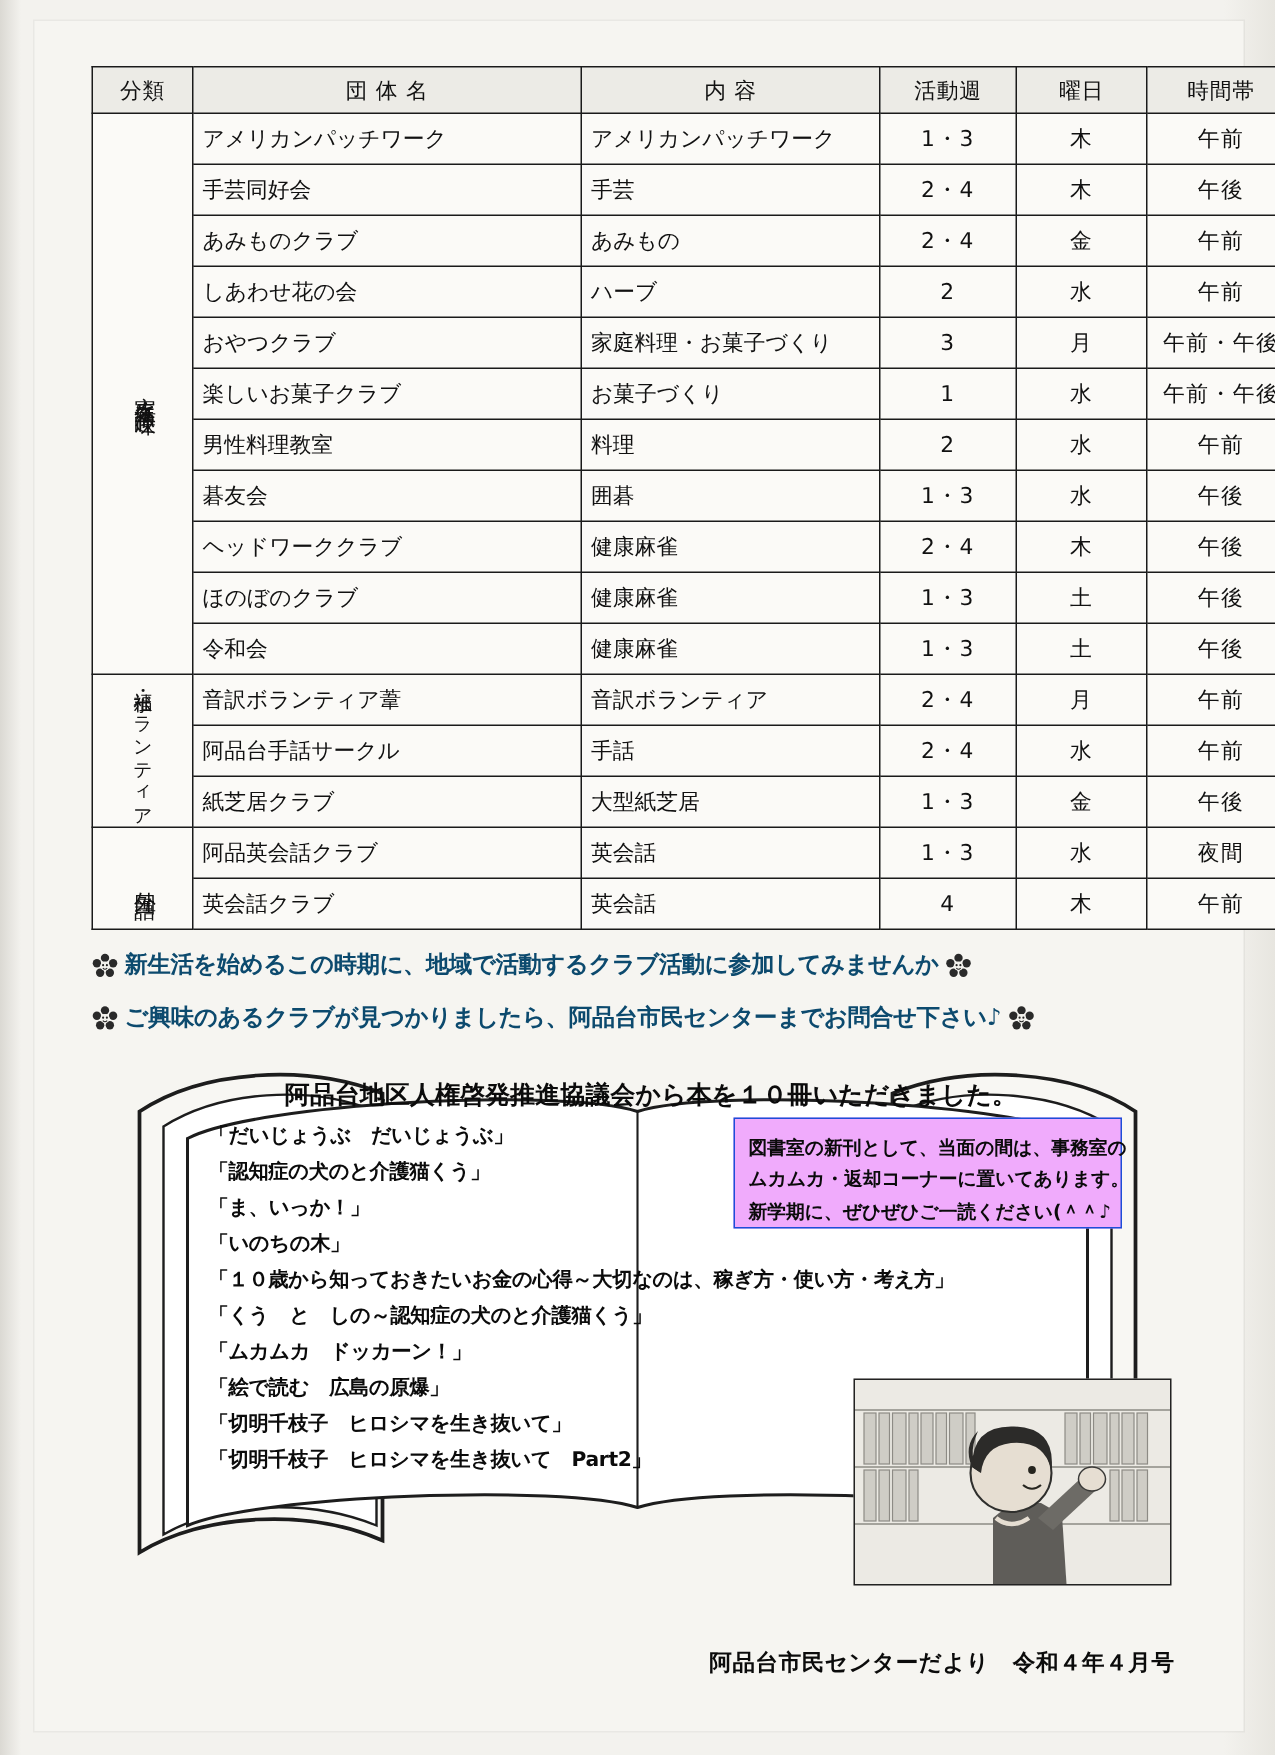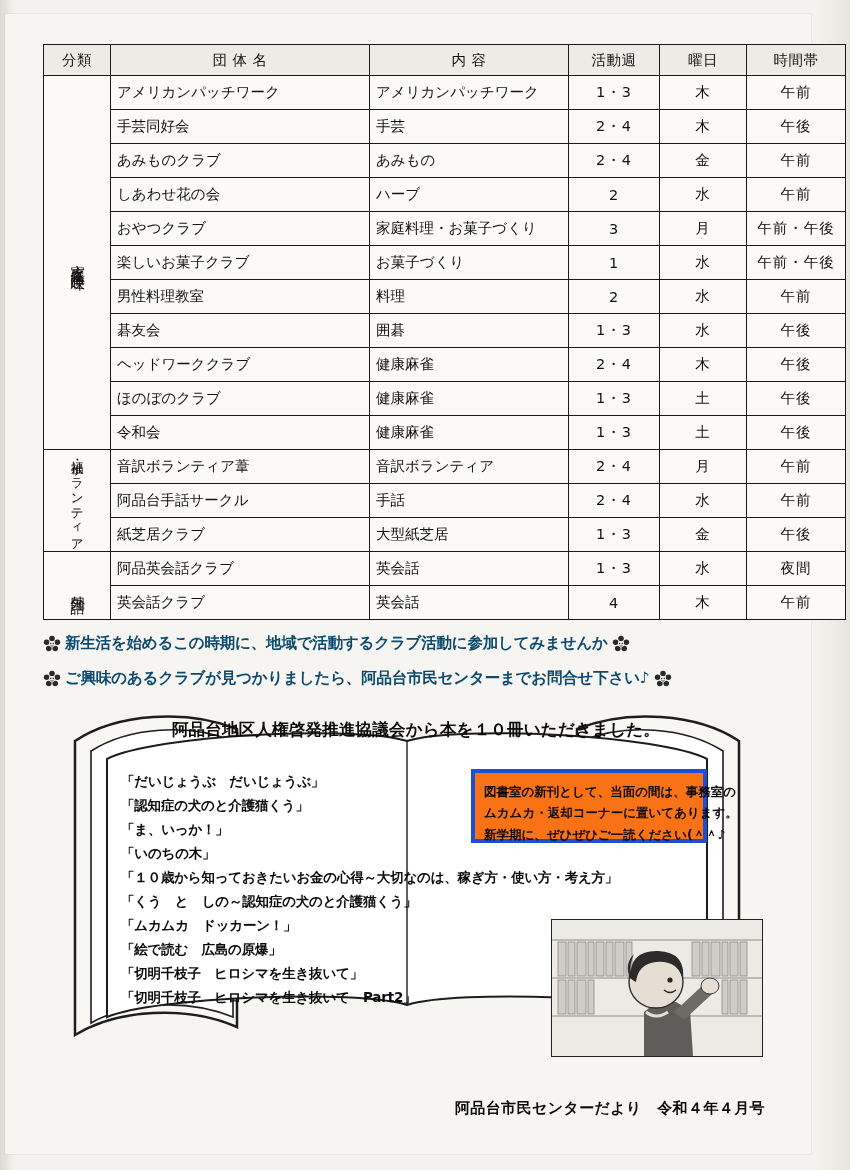--- a/index.html
+++ b/index.html
@@ -25,21 +25,21 @@
   .page::before {
     content: "";
     position: absolute;
     left: 0; top: 0; right: 0; bottom: 0;
     background:
       linear-gradient(90deg, #d8d6d0 0px, #f3f2ee 14px, #f3f2ee 96%, #e6e4de 100%);
     opacity: .9;
   }
   .sheet {
     position: absolute;
-    left: 5px; top: 14px;
+    left: 23px; top: 14px;
     width: 806px;
     height: 1140px;
     background: #f6f5f1;
     box-shadow: 0 0 0 1px rgba(0,0,0,0.04);
   }
   .content {
     position: absolute;
     left: 38px;
     top: 30px;
     width: 730px;
@@ -140,44 +140,44 @@
     position: absolute;
     left: 78px; top: 14px;
     width: 590px;
     height: 300px;
   }
   .book-title {
     font-size: 16.5px;
     font-weight: bold;
     text-align: center;
     letter-spacing: 0.2px;
-    margin-bottom: 28px;
+    margin-bottom: 4px;
   }
   .book-cols {
     display: flex;
     gap: 10px;
   }
   .booklist {
     width: 340px;
     font-size: 13.5px;
     font-weight: bold;
     line-height: 1.78;
     letter-spacing: -0.2px;
   }
   .booklist div { white-space: nowrap; }
   .noticebox {
-    width: 236px;
-    border: 4px solid #1d4ed8;
+    width: 259px;
+    border: 1px solid #1d4ed8;
     padding: 8px 8px 8px 9px;
     font-size: 12.5px;
     font-weight: bold;
     line-height: 1.72;
     height: 74px;
     box-sizing: border-box;
-    background: #f97316;
+    background: #f0abfc;
   }
   .noticebox div { white-space: nowrap; }
   .illus {
     position: absolute;
     right: 6px;
     bottom: 8px;
     width: 210px;
     height: 136px;
     border: 1px solid #222;
     background: #e9e8e3;

